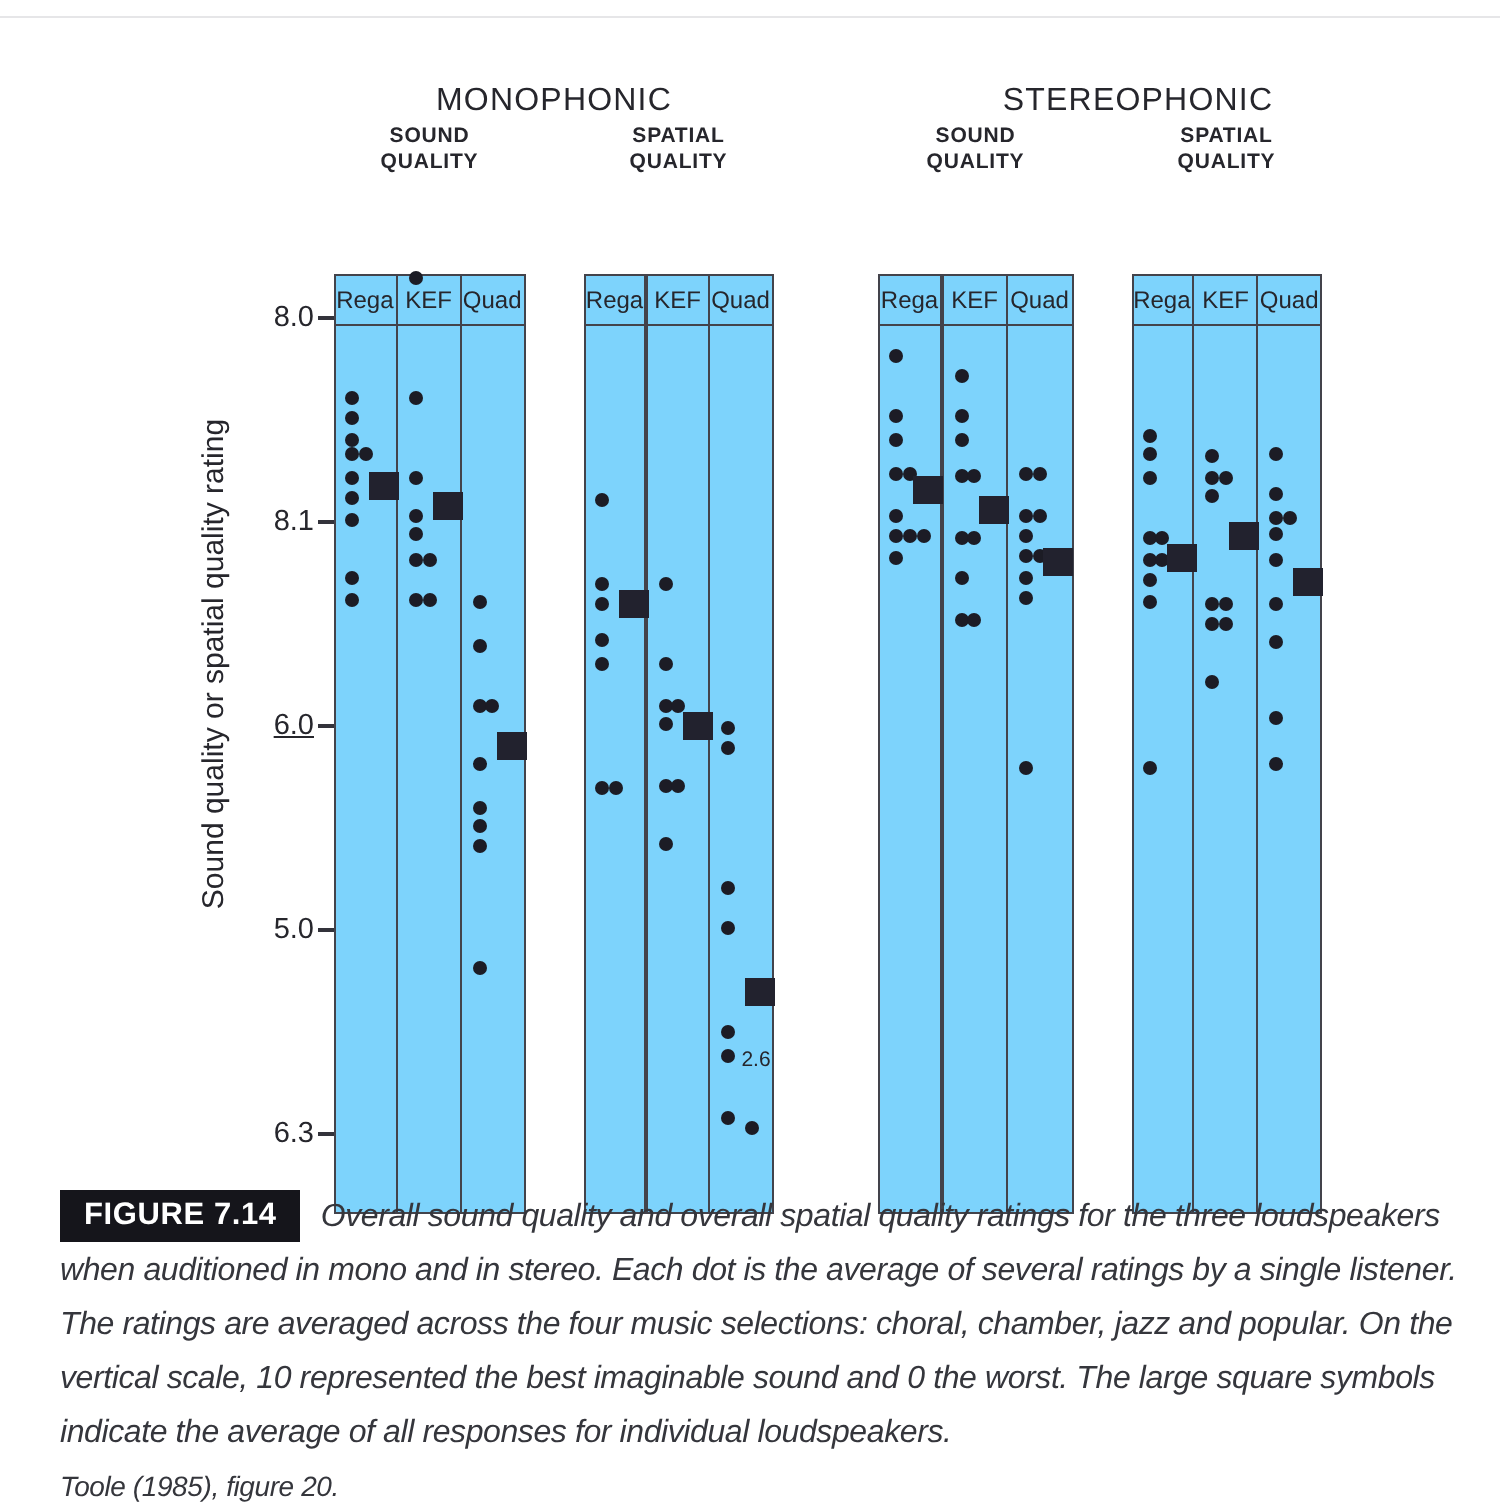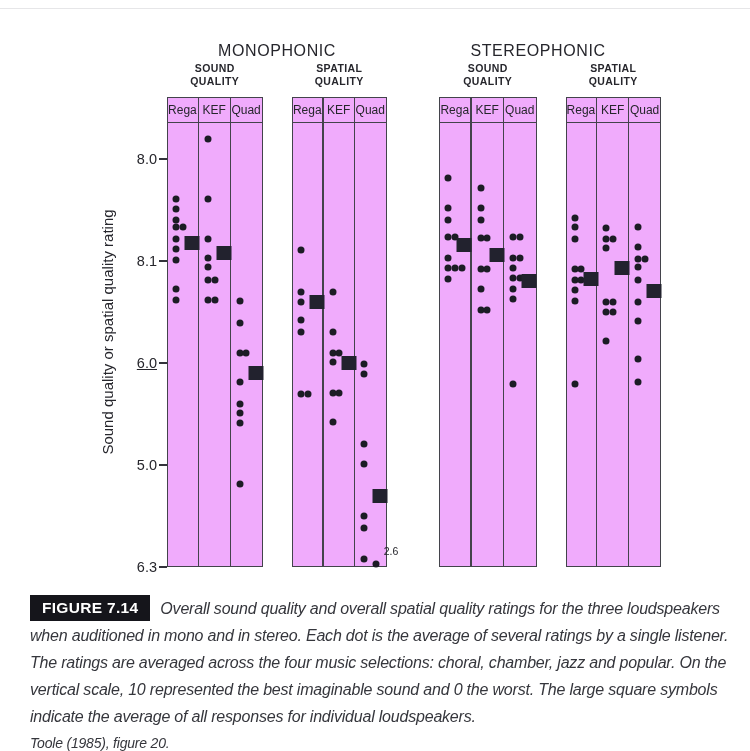--- a/index.html
+++ b/index.html
@@ -3,21 +3,21 @@
 <meta charset="utf-8">
 <style>
   html,body{margin:0;padding:0;background:#ffffff;}
   .page{position:relative;width:750px;height:751px;background:#ffffff;overflow:hidden;
         font-family:"Liberation Sans",sans-serif;color:#222228;}
   .topline{position:absolute;left:0;top:8px;width:750px;height:1px;background:#e6e6e8;}
   .group-title{position:absolute;top:42px;transform:translateX(-50%);
         font-size:16px;letter-spacing:0.6px;color:#26262c;white-space:nowrap;}
   .subtitle{position:absolute;top:62px;transform:translateX(-50%);text-align:center;
         font-size:10.5px;font-weight:bold;letter-spacing:0.4px;line-height:13px;color:#26262c;}
-  .panel{position:absolute;border:1.5px solid #43434b;background:#f0abfc;box-sizing:border-box;}
+  .panel{position:absolute;border:1.5px solid #43434b;background:#7dd3fc;box-sizing:border-box;margin-top:40px;}
   .panel .vdiv{position:absolute;top:0;bottom:0;width:1.3px;background:#43434b;}
   .panel .hdrline{position:absolute;left:0;right:0;height:1.3px;background:#43434b;}
   .panel .hcell{position:absolute;top:0;height:24px;text-align:center;
         font-size:12px;color:#26262c;line-height:25px;white-space:nowrap;}
   .dot{position:absolute;width:7px;height:7px;border-radius:50%;background:#1c1c25;
         transform:translate(-50%,-50%);}
   .avg-square{position:absolute;width:15px;height:14px;background:#22222e;
         transform:translate(-50%,-50%);}
   .outlier-label{position:absolute;font-size:10.5px;color:#26262c;transform:translate(-50%,-100%);
         white-space:nowrap;}
@@ -40,21 +40,21 @@
 
 <div class="page">
   <div class="topline"></div>
 
   <div class="y-axis-label">
     <span>Sound quality or spatial quality rating</span>
   </div>
 
   <div id="plot-layer">
       <div class="group-title" style="left: 277px;">MONOPHONIC</div>
-      <div class="group-title" style="left: 538px;">STEREOPHONIC</div>
+      <div class="group-title" style="left: 569px;">STEREOPHONIC</div>
       <div class="tick-label" style="left: 117px; top: 159px;">8.0</div>
       <div class="tick-mark" style="left: 159px; top: 158.25px;"></div>
       <div class="tick-label" style="left: 117px; top: 261px;">8.1</div>
       <div class="tick-mark" style="left: 159px; top: 260.25px;"></div>
       <div class="tick-label" style="left: 117px; top: 363px; text-decoration: underline;">6.0</div>
       <div class="tick-mark" style="left: 159px; top: 362.25px;"></div>
       <div class="tick-label" style="left: 117px; top: 465px;">5.0</div>
       <div class="tick-mark" style="left: 159px; top: 464.25px;"></div>
       <div class="tick-label" style="left: 117px; top: 567px;">6.3</div>
       <div class="tick-mark" style="left: 159px; top: 566.25px;"></div>
@@ -131,21 +131,21 @@
       <div class="dot" style="left: 332.5px; top: 422.16px;"></div>
       <div class="avg-square" style="left: 348.5px; top: 363px;"></div>
       <div class="dot" style="left: 364px; top: 364.02px;"></div>
       <div class="dot" style="left: 364px; top: 374.22px;"></div>
       <div class="dot" style="left: 364px; top: 443.58px;"></div>
       <div class="dot" style="left: 364px; top: 463.98px;"></div>
       <div class="dot" style="left: 364px; top: 516px;"></div>
       <div class="dot" style="left: 364px; top: 528.24px;"></div>
       <div class="dot" style="left: 364px; top: 558.84px;"></div>
       <div class="dot" style="left: 376px; top: 563.94px;"></div>
-      <div class="outlier-label" style="left: 378px; top: 557px; margin-left: 13px;">2.6</div>
+      <div class="outlier-label" style="left: 378px; top: 536px;">2.6</div>
       <div class="avg-square" style="left: 380px; top: 495.6px;"></div>
       <div class="subtitle" style="left: 487.75px;">
         <div>SOUND</div>
         <div>QUALITY</div>
       </div>
       <div class="panel" style="left: 439px; top: 97px; width: 97.5px; height: 470px;">
         <div class="vdiv" style="left: 30.35px;"></div>
         <div class="vdiv" style="left: 62.85px;"></div>
         <div class="hdrline" style="top: 24.2px;"></div>
         <div class="hcell" style="left: -1.5px; width: 32.5px;">Rega</div>

